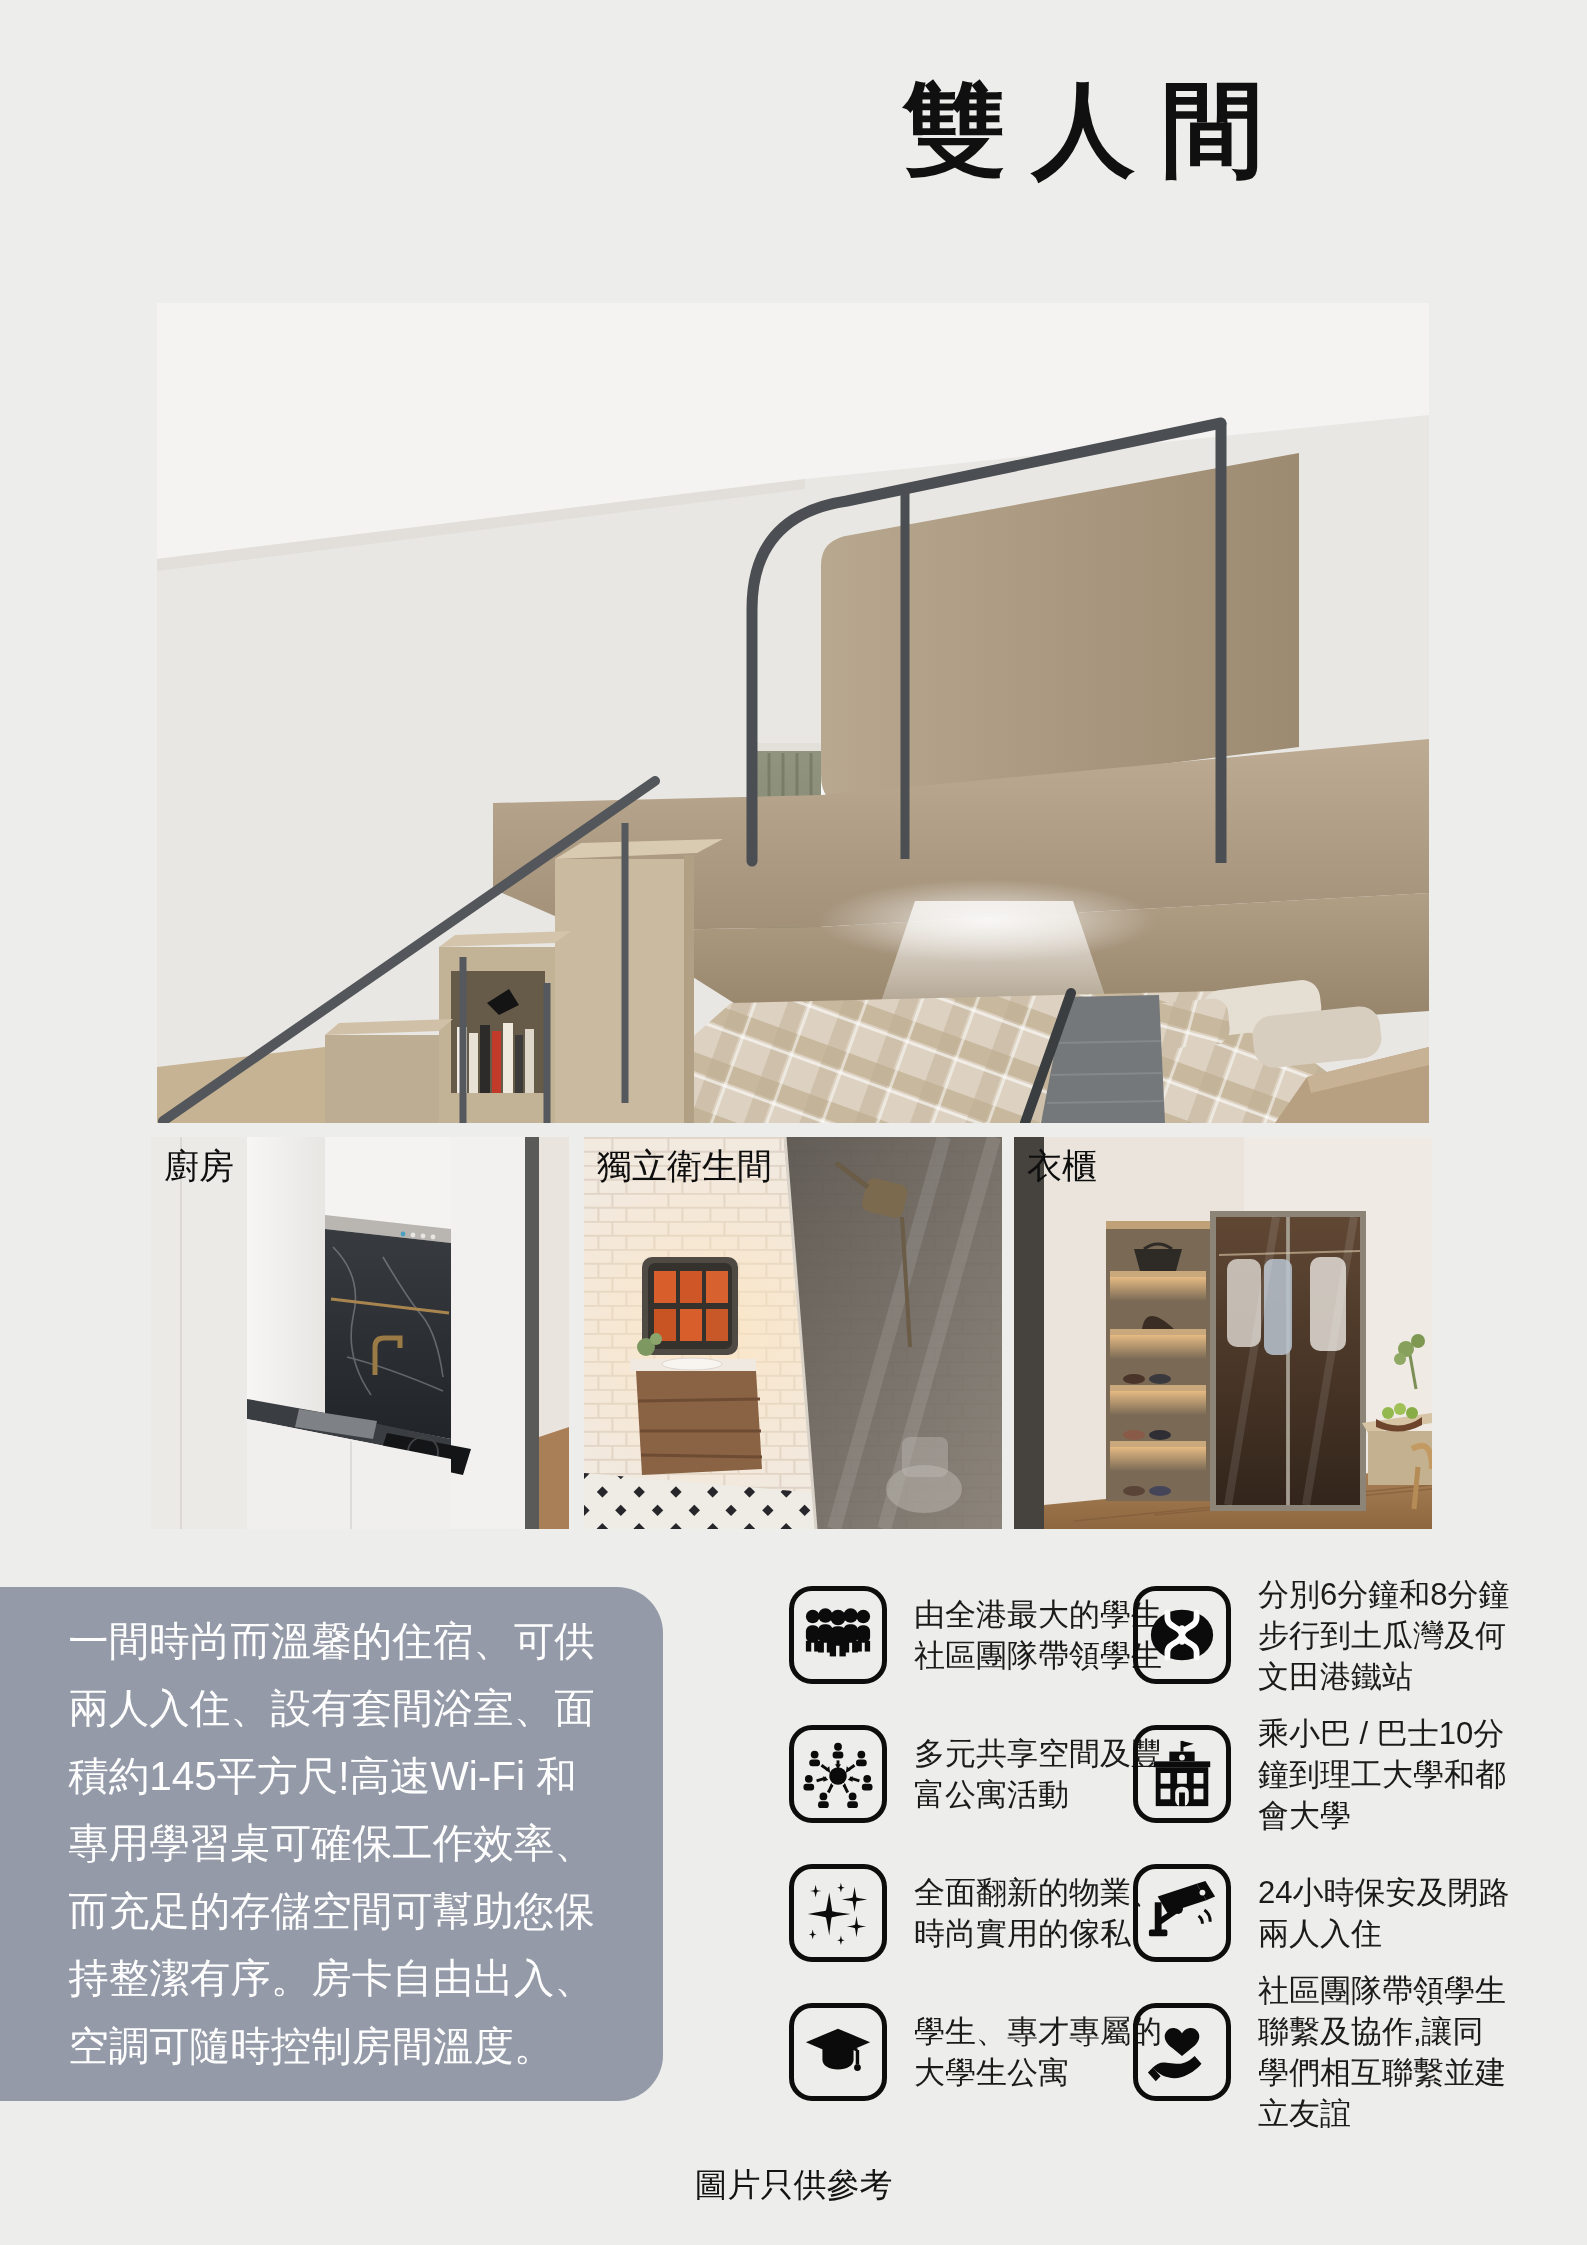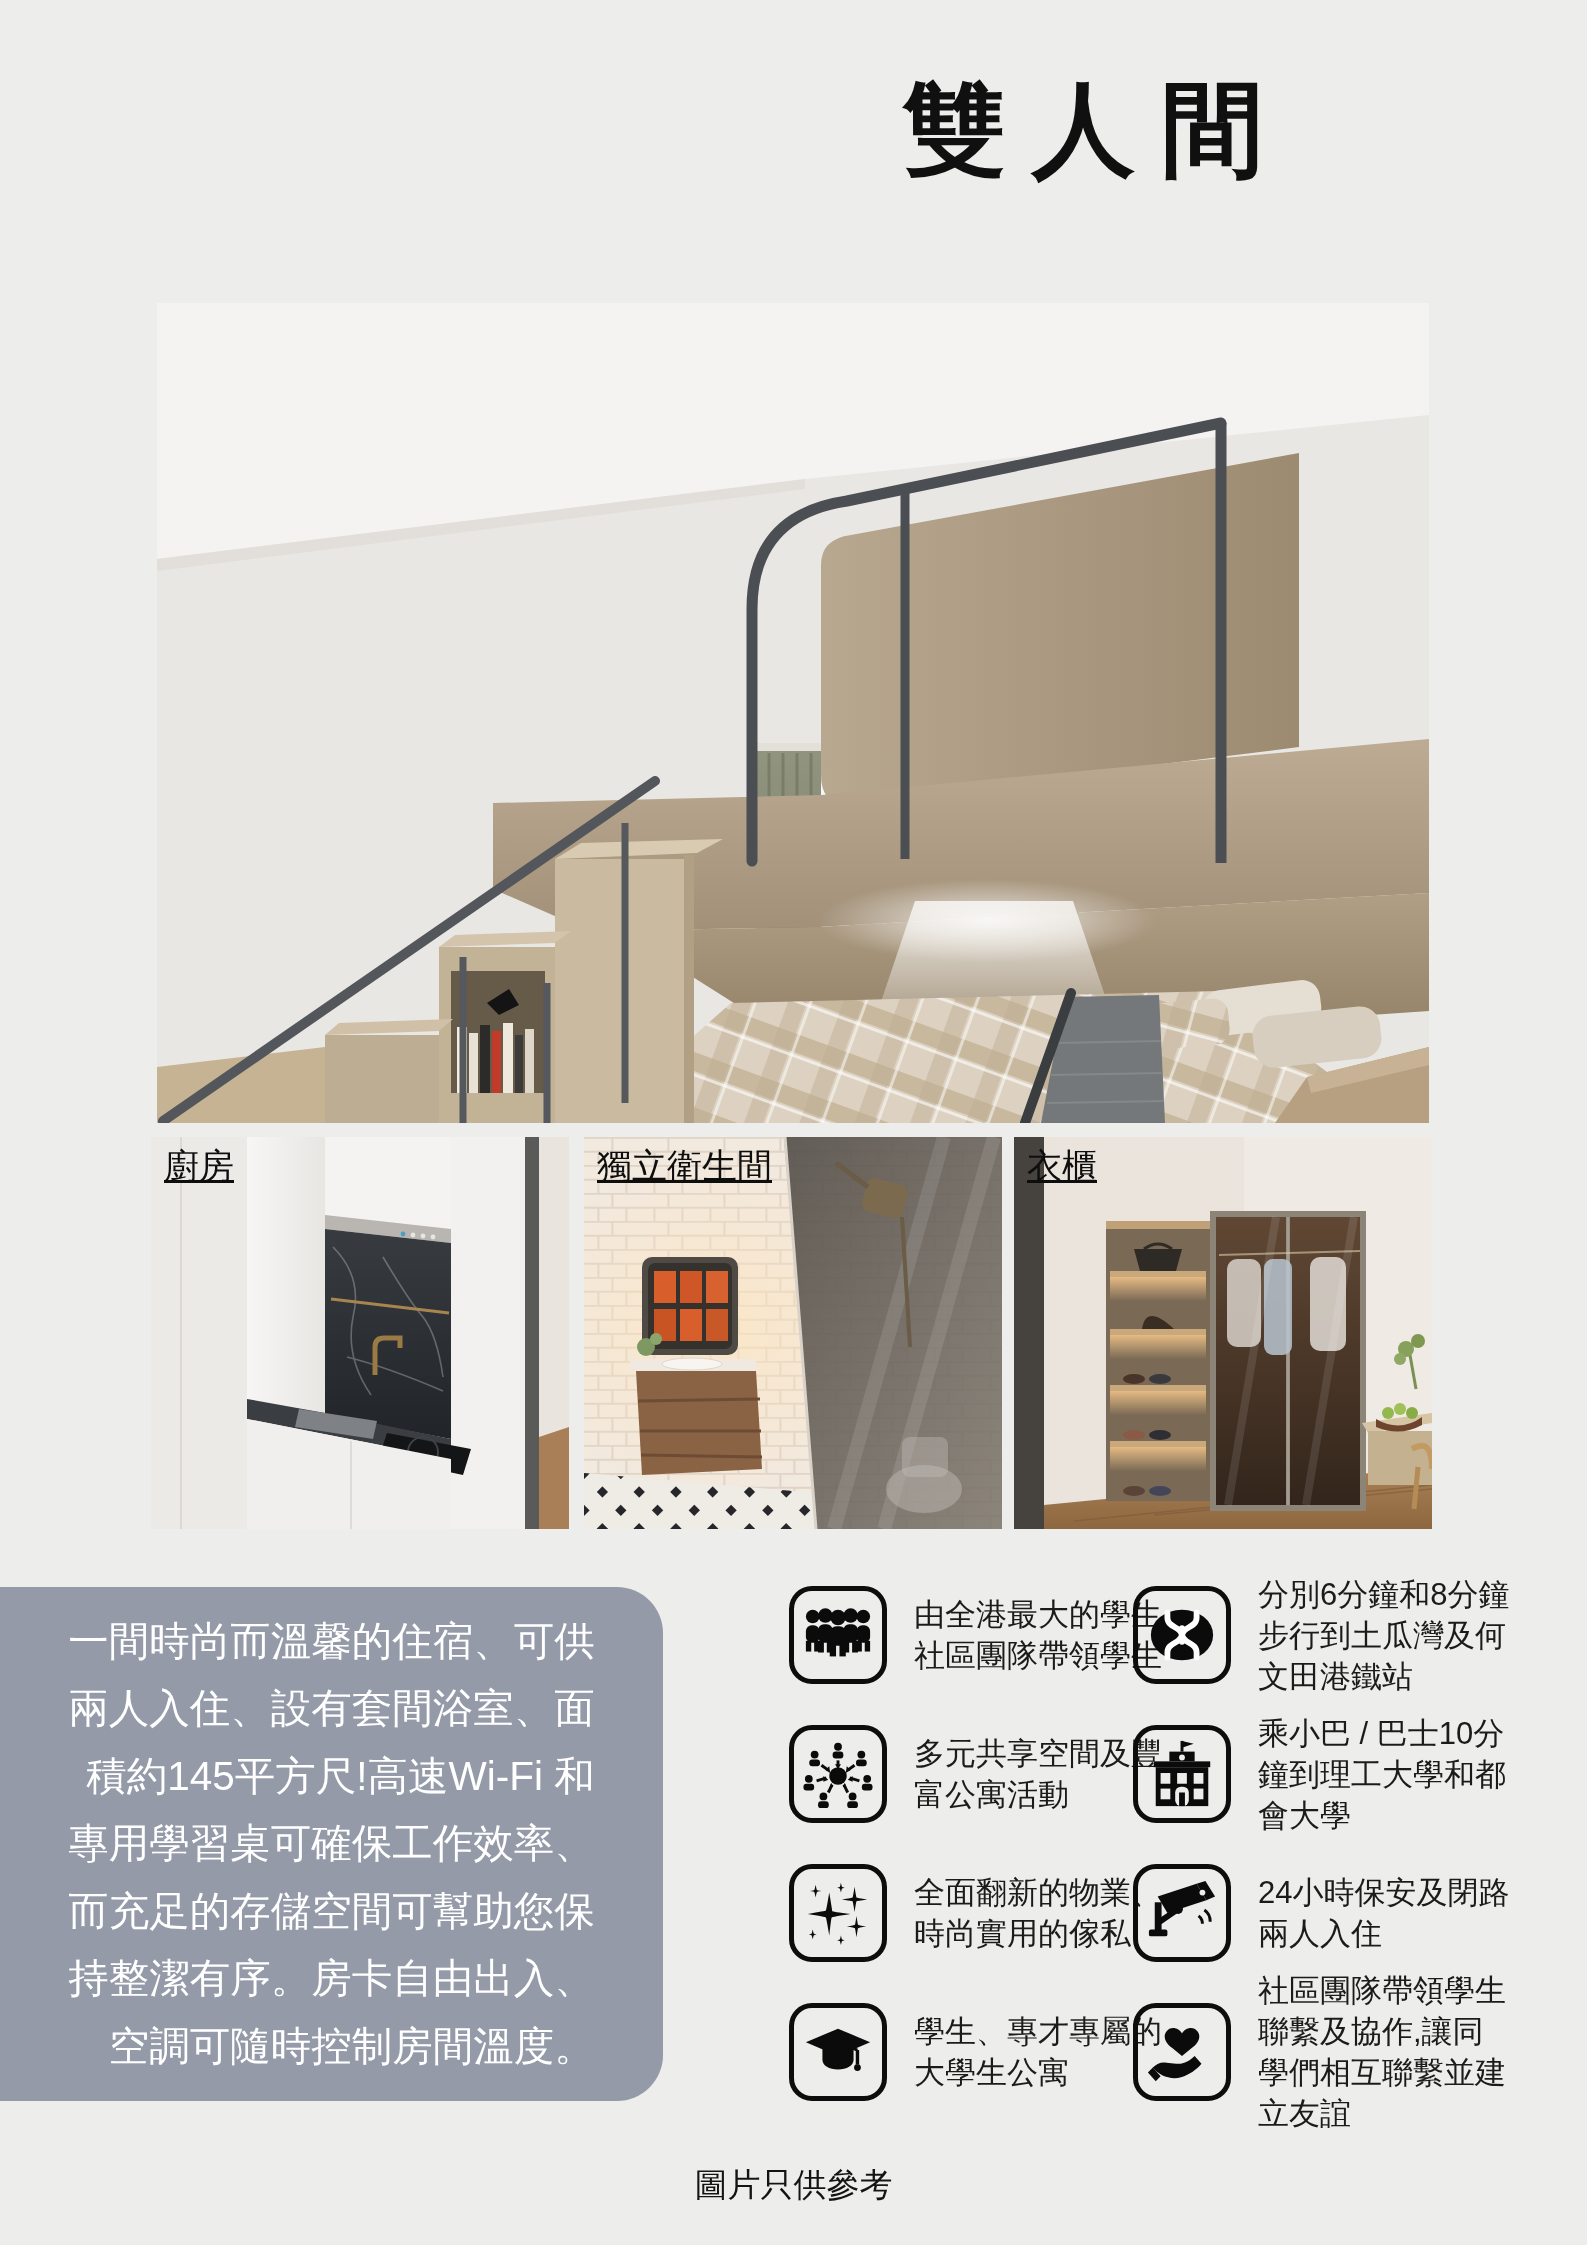--- a/index.html
+++ b/index.html
@@ -8,26 +8,26 @@
 
   
   .logo{position:absolute;left:92px;top:40px;display:flex;align-items:flex-end;}
   .logo-num{font-size:100px;line-height:.92;font-weight:400;color:#161616;margin-left:-6px;transform:translateY(4px);}
   .title{position:absolute;left:903px;top:62px;font-size:103px;font-weight:800;letter-spacing:26px;color:#101010;white-space:nowrap;}
   .area{position:absolute;left:1268px;top:88px;font-size:41px;line-height:57px;color:#1d1d1d;white-space:pre-line;}
 
   
   .photo{position:absolute;overflow:hidden;background:#e3e0db;}
   .photo svg{display:block;}
-  .plabel{position:absolute;left:13px;top:6px;font-size:35px;color:#0e0e0e;text-decoration:underline;}
+  .plabel{position:absolute;left:13px;top:6px;font-size:35px;color:#0e0e0e;}
 
   
   .desc{position:absolute;left:0;top:1587px;width:663px;height:514px;background:#949AA8;
         border-radius:0 46px 46px 0;display:flex;align-items:center;justify-content:center;
-        text-align:right;color:#ffffff;font-size:40.5px;line-height:67.5px;white-space:pre-line;
+        text-align:left;color:#ffffff;font-size:40.5px;line-height:67.5px;white-space:pre-line;
         padding:0 10px;box-sizing:border-box;}
 
   
   .feat{position:absolute;display:flex;align-items:center;gap:27px;height:98px;}
   .ficon{width:98px;height:98px;border:5.5px solid #0d0d0d;border-radius:23px;box-sizing:border-box;
          display:flex;align-items:center;justify-content:center;flex:0 0 auto;}
   .ftext{font-size:31px;line-height:41px;color:#1b1b1b;white-space:pre-line;}
   .f-c1{left:789px;} .f-c2{left:1133px;align-items:center;}
   .f-r1{top:1586px;} .f-r2{top:1725px;} .f-r3{top:1864px;} .f-r4{top:2003px;}
 

